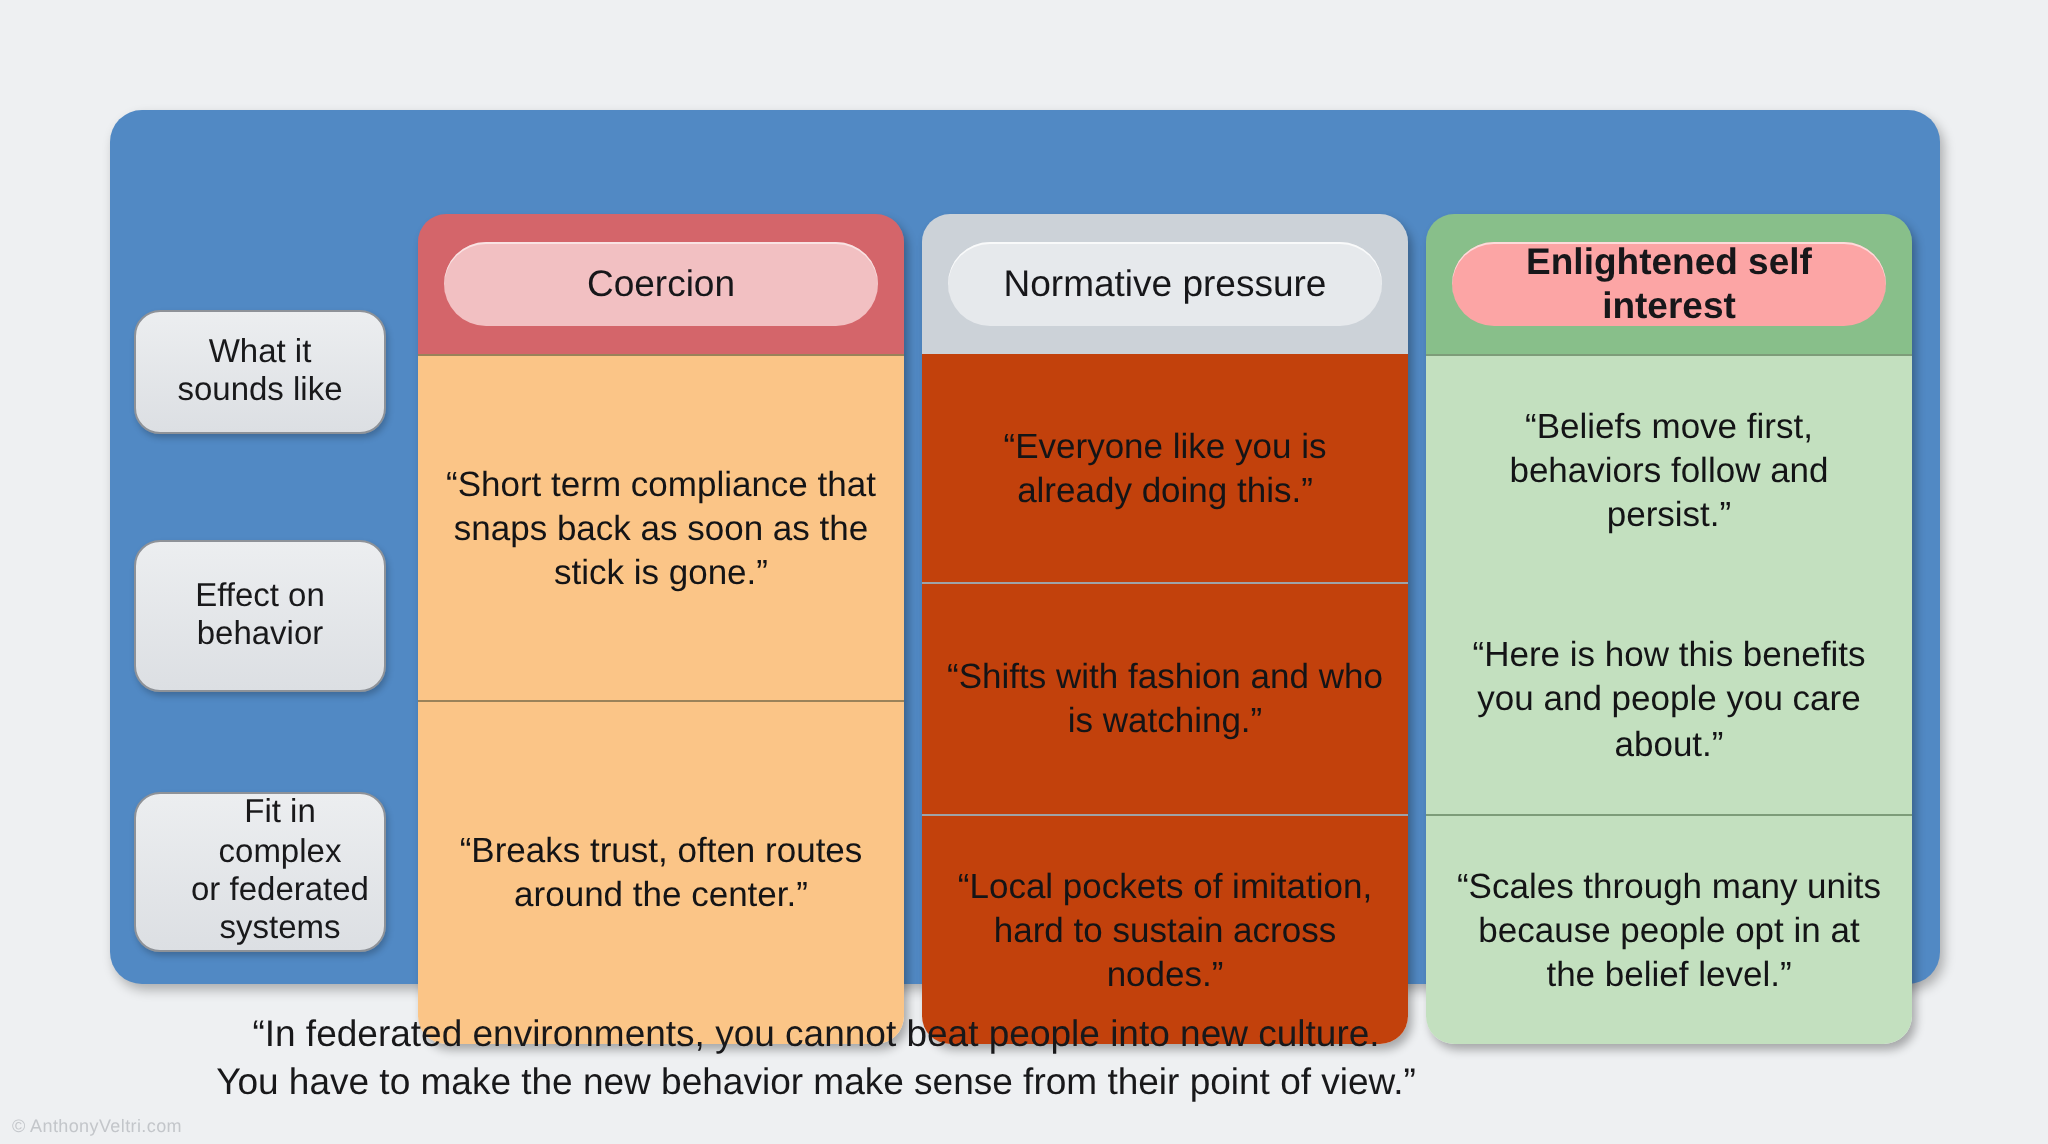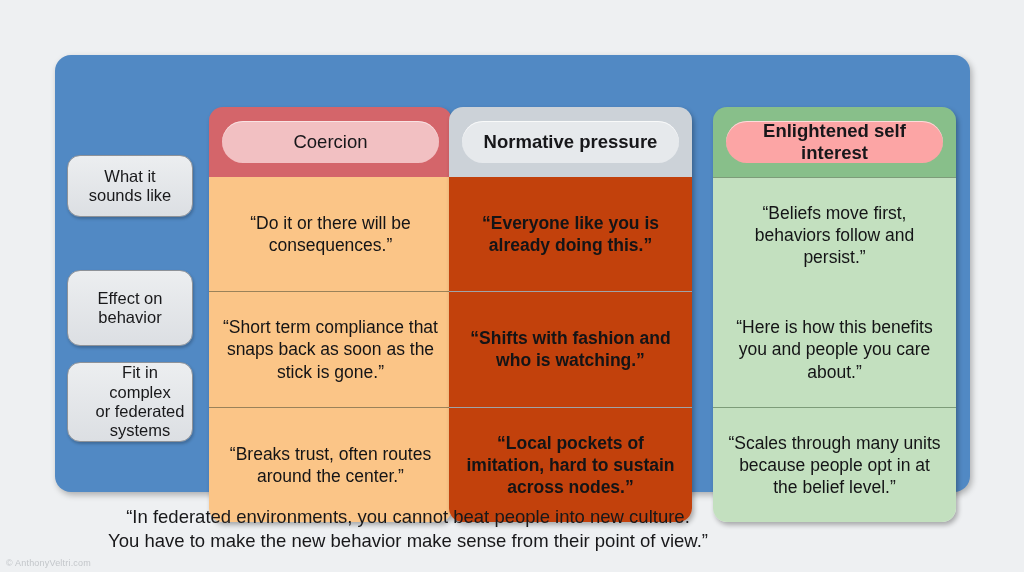--- a/index.html
+++ b/index.html
@@ -50,21 +50,21 @@
     justify-content: center;
     text-align: center;
     color: #19191b;
     font-size: 16.5px;
     line-height: 1.18;
     box-sizing: border-box;
     padding: 4px 4px;
   }
   #row-label-0 { top: 100px; height: 62px; }
   #row-label-1 { top: 215px; height: 76px; }
-  #row-label-2 { top: 307px; height: 80px; padding-left: 24px; }
+  #row-label-2 { top: 341px; height: 80px; padding-left: 24px; }
 
   
   #columns-area {
     position: absolute;
     left: 150px;
     top: 0px;
     right: 0px;
     bottom: 0px;
   }
   .column-card {
@@ -73,21 +73,21 @@
     width: 243px;
     height: 415px;
     border-radius: 14px;
     overflow: hidden;
     box-shadow: 2px 3px 5px rgba(0,0,0,0.30);
     display: flex;
     flex-direction: column;
     margin-top: 41px;
   }
   #column-coercion        { left: 4px;   }
-  #column-normative       { left: 244px; font-weight: bold; }
+  #column-normative       { left: 256px; }
   #column-enlightened     { left: 508px; }
 
   .column-header {
     height: 70px;
     flex: 0 0 70px;
     display: flex;
     align-items: center;
     justify-content: center;
     position: relative;
   }
@@ -182,21 +182,20 @@
 
   <div id="columns-area">
 
     <div class="column-card" id="column-coercion">
       <div class="column-header">
         <div class="header-pill">
           <span>Coercion</span>
         </div>
       </div>
       <div class="column-body">
-        <div class="cell first">“Do it or there will be consequences.”</div>
         <div class="cell">“Short term compliance that snaps back as soon as the stick is gone.”</div>
         <div class="cell">“Breaks trust, often routes around the center.”</div>
       </div>
     </div>
 
     <div class="column-card" id="column-normative">
       <div class="column-header">
         <div class="header-pill">
           <span>Normative pressure</span>
         </div>

